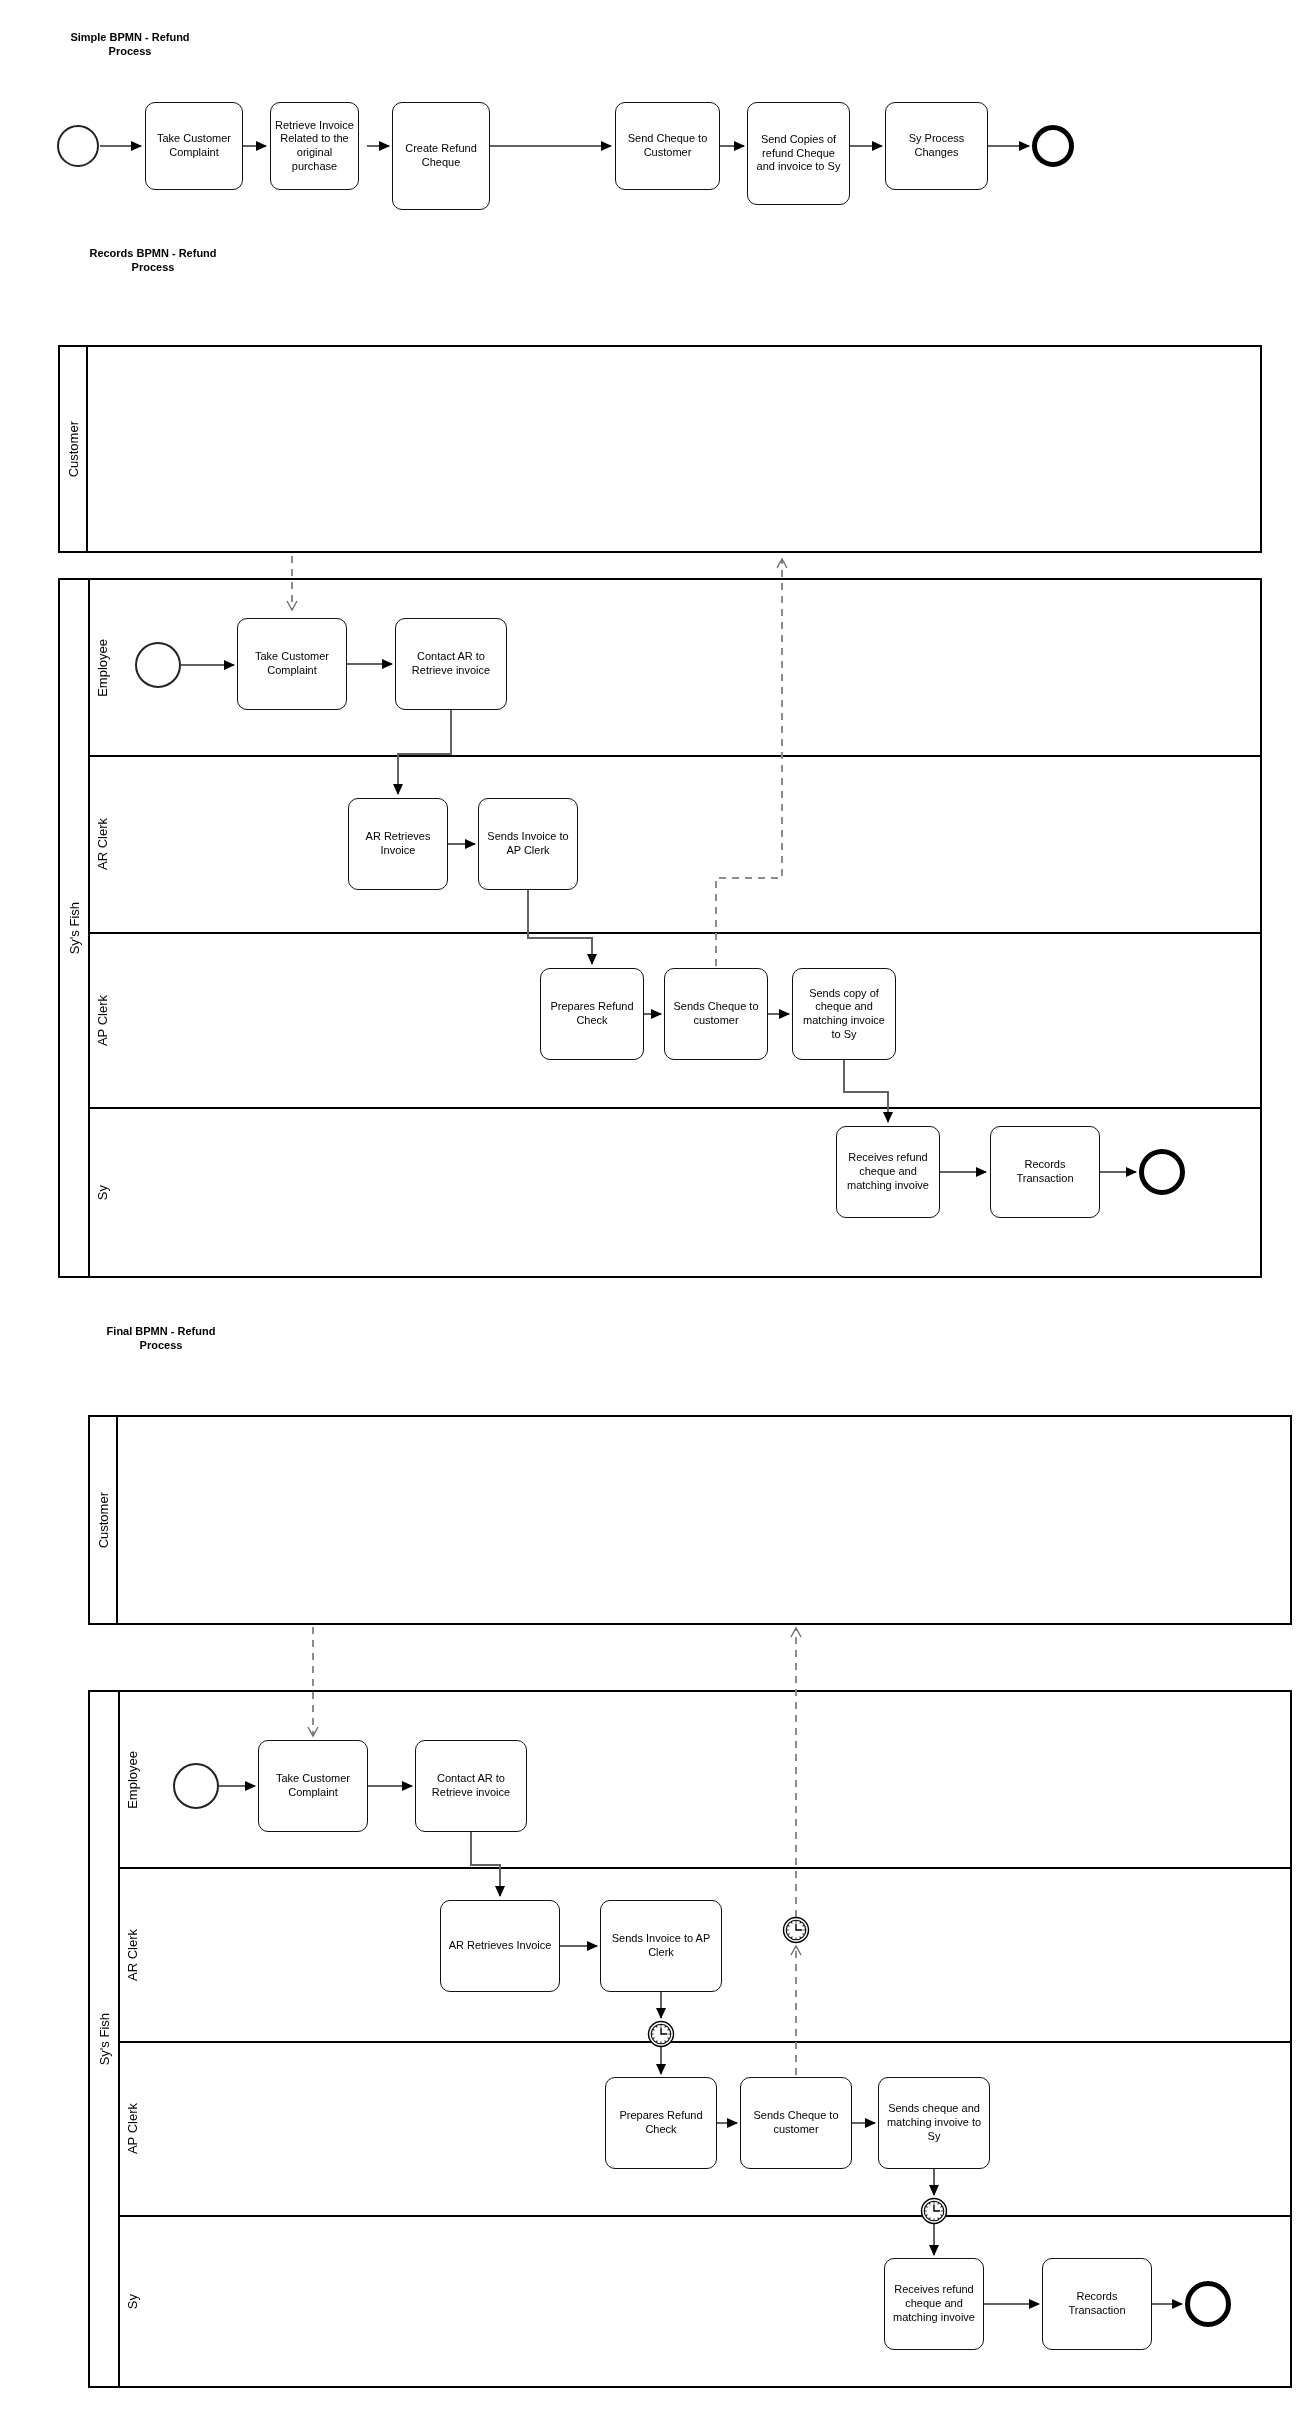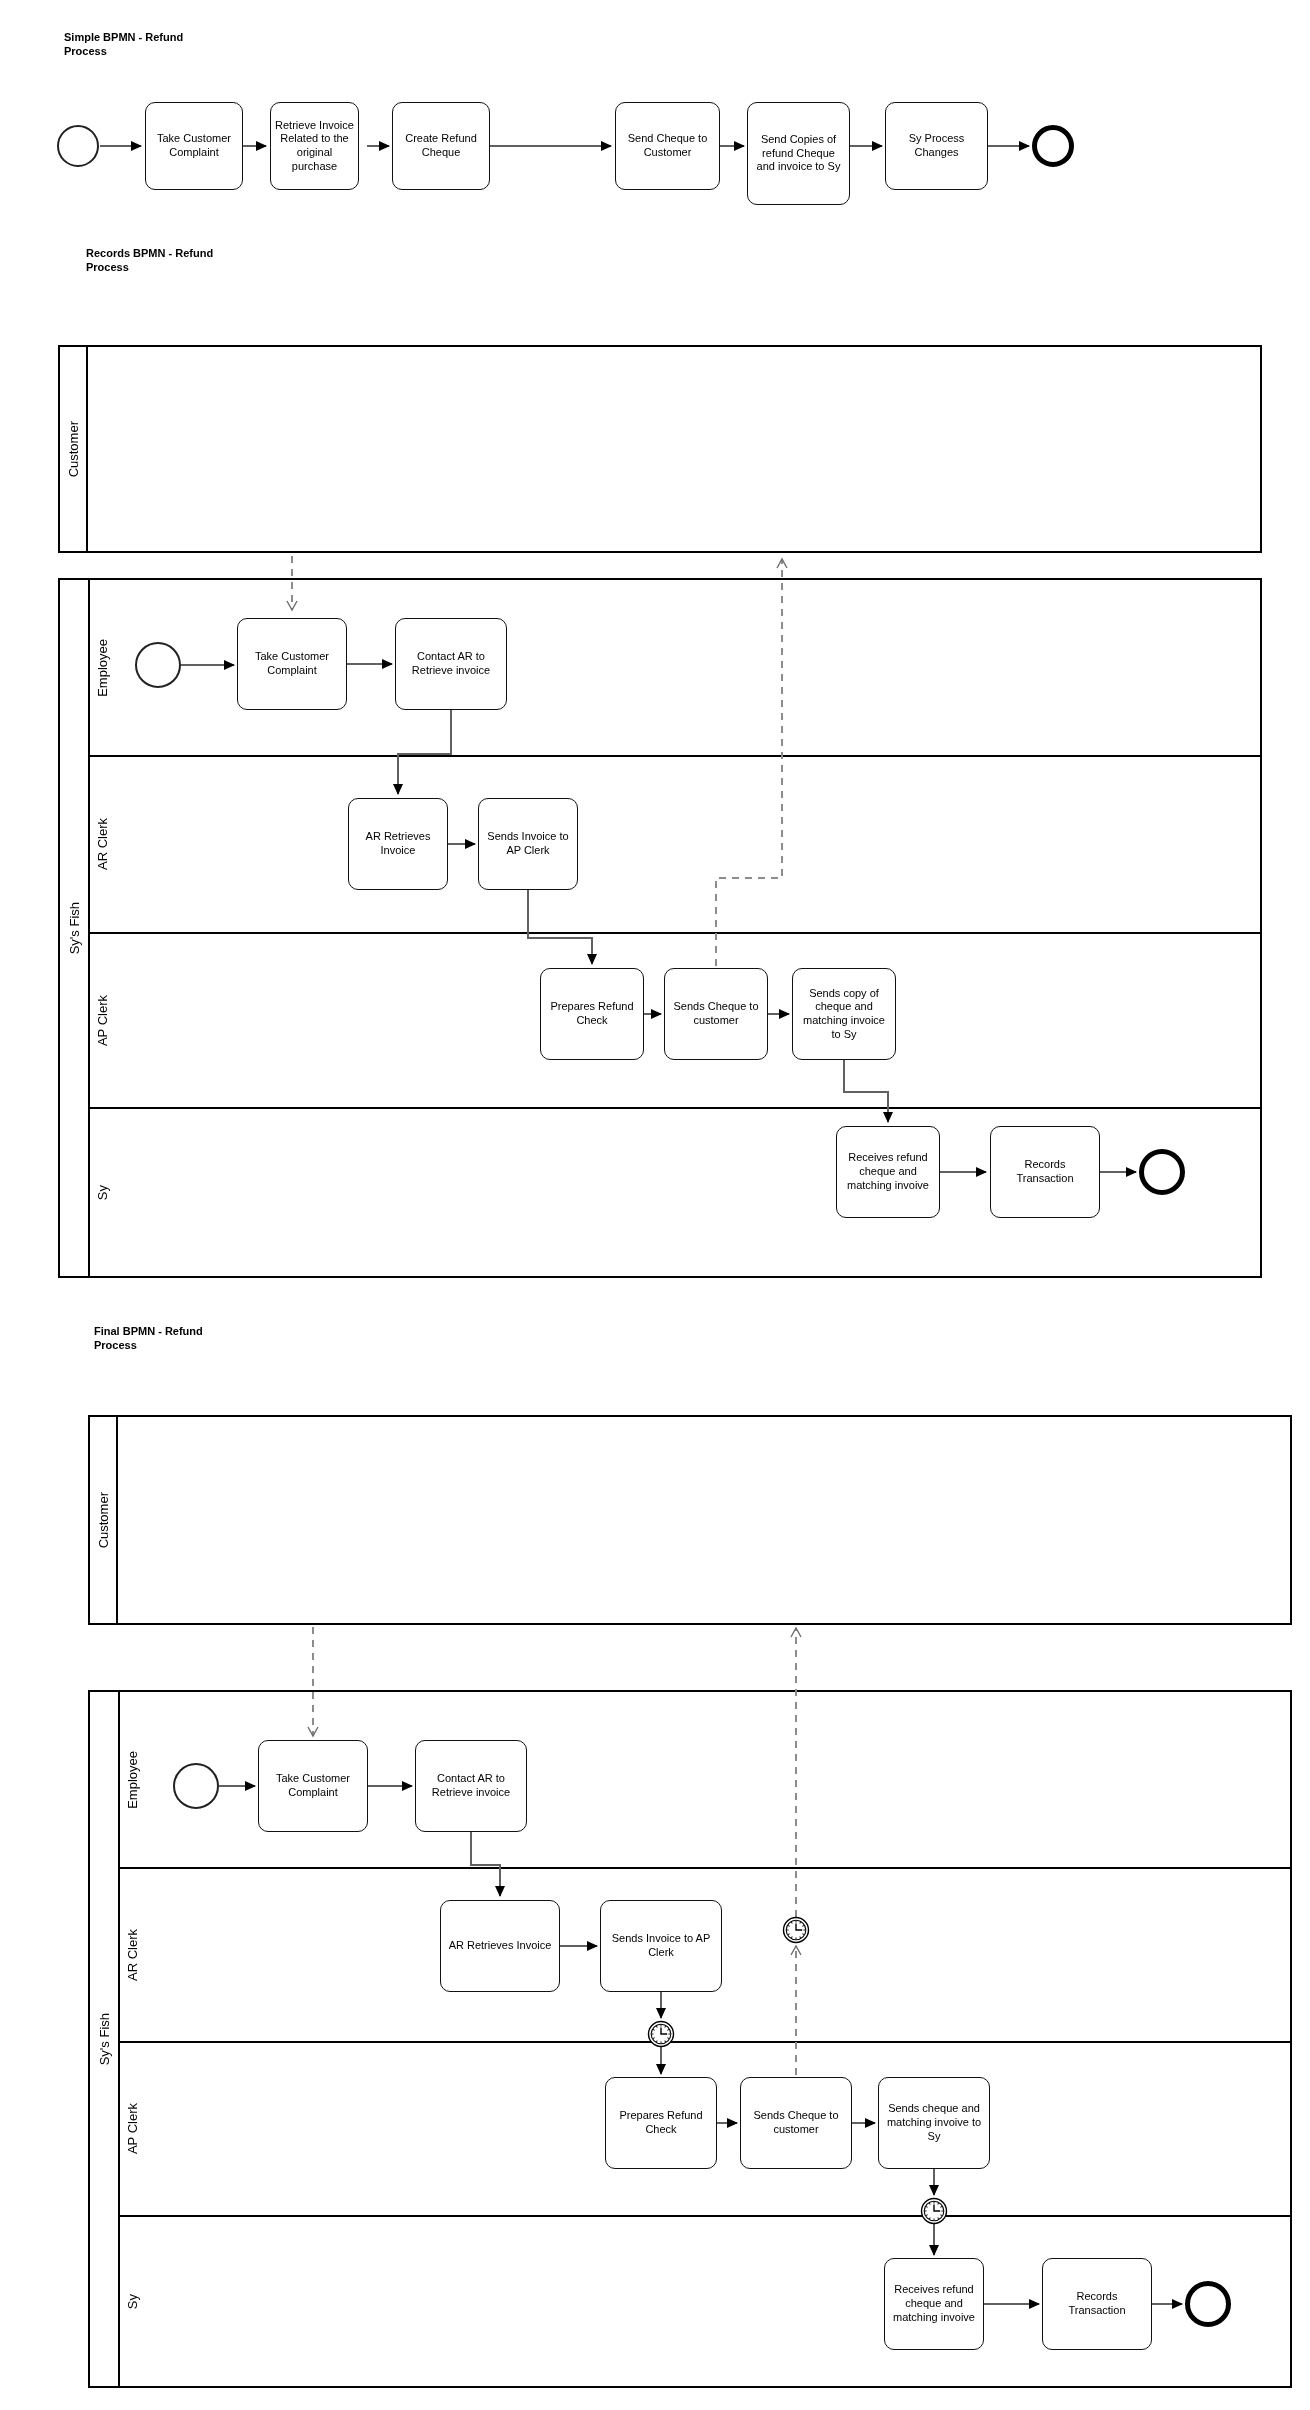--- a/index.html
+++ b/index.html
@@ -1,17 +1,17 @@
 <!DOCTYPE html>
 <html><head>
 <meta charset="utf-8">
 <style>
   html,body{margin:0;padding:0;background:#fff;font-family:"Liberation Sans",sans-serif;color:#000}
   .canvas{position:relative;width:1310px;height:2410px;background:#fff;overflow:hidden}
-  .title{position:absolute;font-size:11px;font-weight:bold;line-height:1.3;z-index:4}
+  .title{position:absolute;font-size:11px;font-weight:bold;text-align:center;line-height:1.3;z-index:4}
   .task{position:absolute;background:#fff;border:1.4px solid #111;border-radius:10px;
         display:flex;align-items:center;justify-content:center;text-align:center;
         font-size:11px;line-height:1.25;padding:4px;box-sizing:border-box;z-index:3}
   .evt{position:absolute;border-radius:50%;background:#fff;box-sizing:border-box;z-index:3}
   .evt.start{border:2px solid #222}
   .evt.end{border:5px solid #000}
   .pool{position:absolute;border:2px solid #000;box-sizing:border-box;z-index:1;background:transparent}
   .pool-band{position:absolute;left:0;top:0;bottom:0;border-right:2px solid #000;
              display:flex;align-items:center;justify-content:center}
   .vtext{writing-mode:vertical-rl;transform:rotate(180deg);white-space:nowrap;font-size:13px}
@@ -102,21 +102,21 @@
 
     <use href="#timerIcon" transform="translate(661,2034)"></use>
     <use href="#timerIcon" transform="translate(796,1930)"></use>
     <use href="#timerIcon" transform="translate(934,2211)"></use>
   </svg>
 
   <div class="title" style="left:64px;top:30px;width:132px">Simple BPMN - Refund Process</div>
   <div class="evt start" style="left:57px;top:125px;width:42px;height:42px"></div>
   <div class="task" style="left:145px;top:102px;width:98px;height:88px">Take Customer Complaint</div>
   <div class="task" style="left:270px;top:102px;width:89px;height:88px">Retrieve Invoice Related to the original purchase</div>
-  <div class="task" style="left:392px;top:102px;width:98px;height:88px">Create Refund Cheque</div>
+  <div class="task" style="left:392px;top:102px;width:98px;height:108px">Create Refund Cheque</div>
   <div class="task" style="left:615px;top:102px;width:105px;height:88px">Send Cheque to Customer</div>
   <div class="task" style="left:747px;top:102px;width:103px;height:103px">Send Copies of refund Cheque and invoice to Sy</div>
   <div class="task" style="left:885px;top:102px;width:103px;height:88px">Sy Process Changes</div>
   <div class="evt end" style="left:1032px;top:125px;width:42px;height:42px"></div>
 
   <div class="title" style="left:86px;top:246px;width:134px">Records BPMN - Refund Process</div>
 
   <div class="pool" style="left:58px;top:345px;width:1204px;height:208px">
     <div class="pool-band" style="width:26px">
       <span class="vtext">Customer</span>

